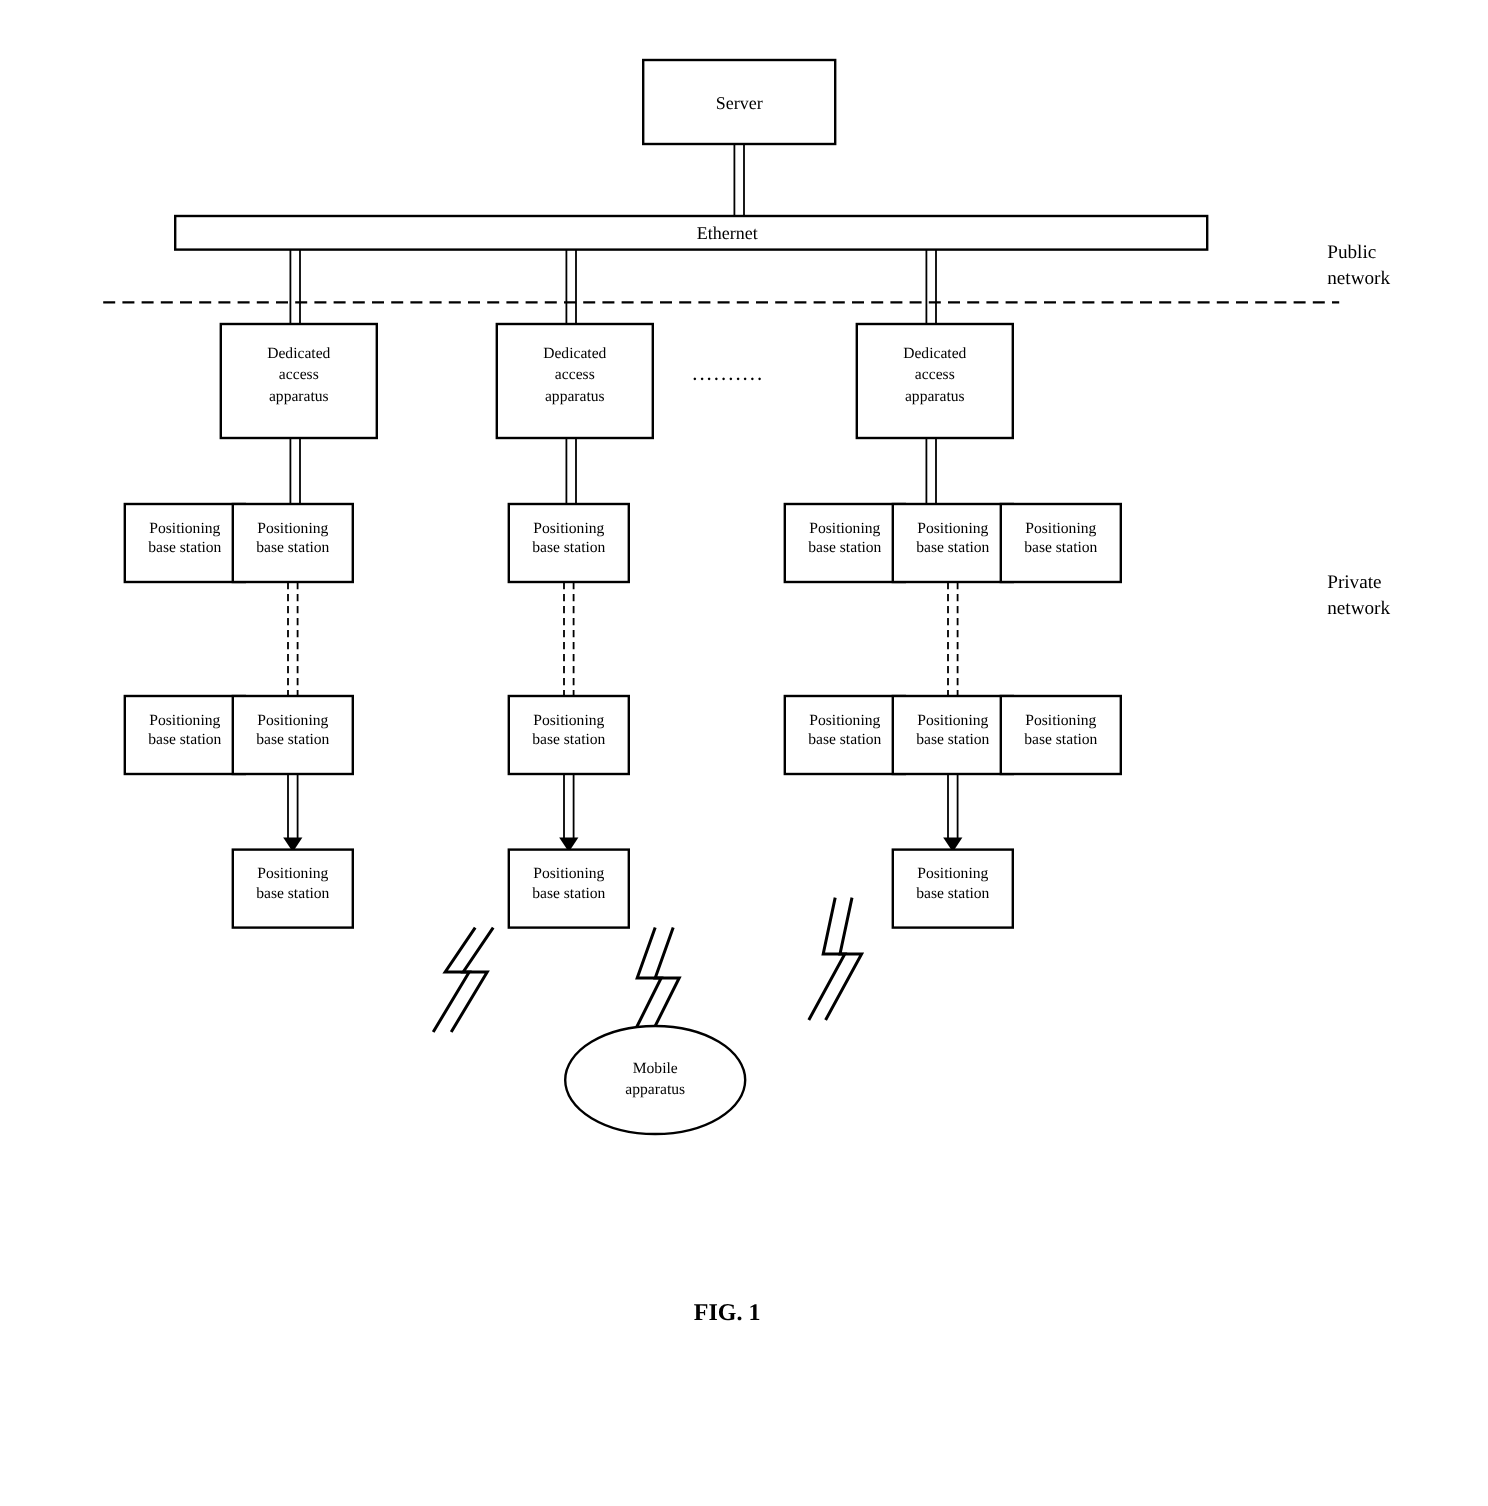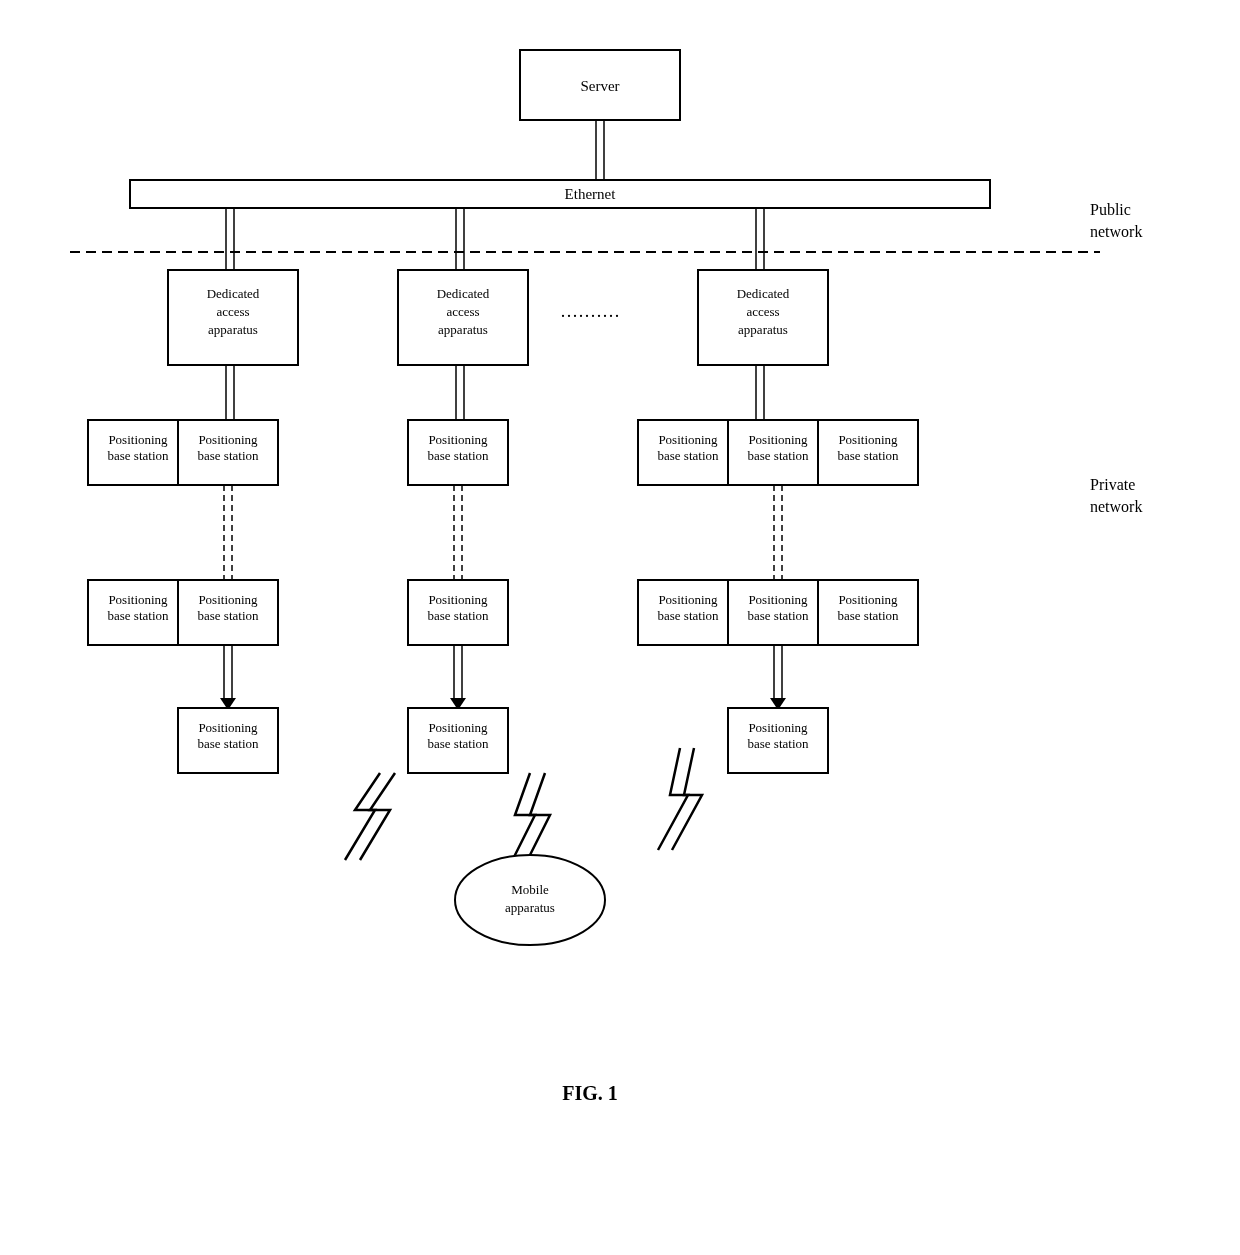--- a/index.html
+++ b/index.html
@@ -6,21 +6,21 @@
     body {
       background: #fff;
       font-family: 'Times New Roman', Times, serif;
       width: 1240px;
       height: 1255px;
       overflow: hidden;
       position: relative;
     }
     .diagram-container {
       position: absolute;
-      top: 0; left: 0;
+      top: 0; left: 16px;
       width: 988px;
       height: 1255px;
     }
     svg {
       width: 1240px;
       height: 1255px;
     }
     .box-text {
       font-size: 13px;
       font-family: 'Times New Roman', Times, serif;

